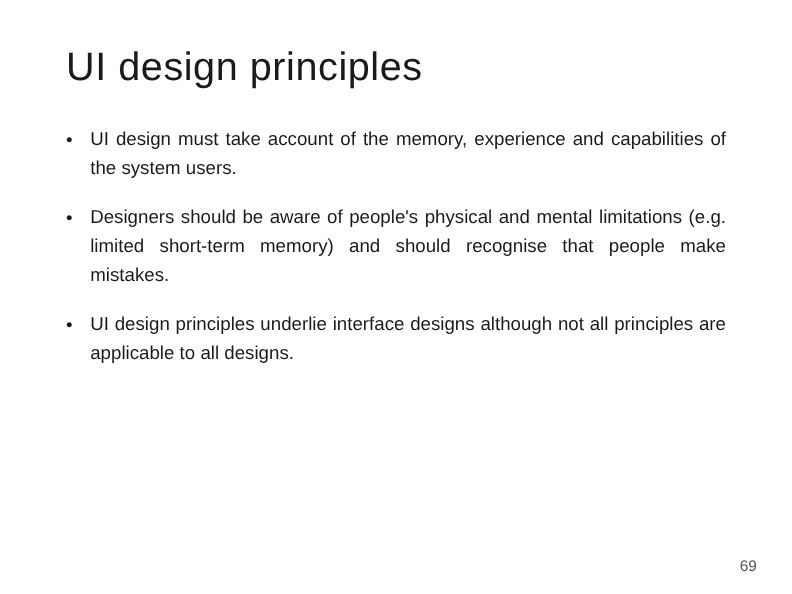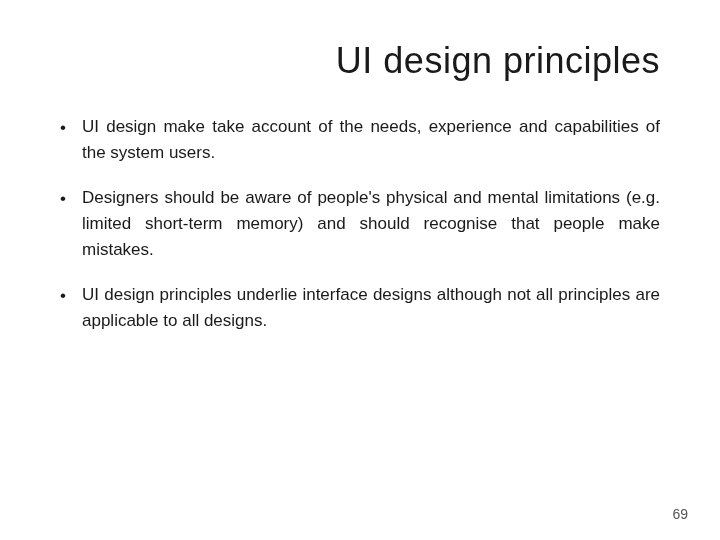--- a/index.html
+++ b/index.html
@@ -23,21 +23,21 @@
       position: relative;
       padding: 40px 60px 40px 60px;
       display: flex;
       flex-direction: column;
     }
 
     .slide-title {
       font-size: 36px;
       font-weight: normal;
       color: #1a1a1a;
-      text-align: right;
+      text-align: left;
       margin-bottom: 32px;
       letter-spacing: 0.5px;
     }
 
     .bullet-list {
       list-style: none;
       padding: 0;
       margin: 0;
       flex: 1;
     }
@@ -74,21 +74,21 @@
   </style>
 </head>
 <body>
 
 <div class="slide">
   <h1 class="slide-title">UI design principles</h1>
 
   <ul class="bullet-list">
     <li class="bullet-item">
       <span class="bullet-dot">•</span>
-      <span class="bullet-text">UI  design  make  take  account  of  the  needs,  experience and capabilities of the system users.</span>
+      <span class="bullet-text">UI  design  must  take  account  of  the  memory,  experience and capabilities of the system users.</span>
     </li>
     <li class="bullet-item">
       <span class="bullet-dot">•</span>
       <span class="bullet-text">Designers  should  be  aware  of  people's  physical  and  mental  limitations  (e.g.  limited  short-term memory)  and  should  recognise  that  people  make mistakes.</span>
     </li>
     <li class="bullet-item">
       <span class="bullet-dot">•</span>
       <span class="bullet-text">UI  design  principles  underlie  interface  designs  although  not  all  principles  are  applicable  to  all designs.</span>
     </li>
   </ul>

